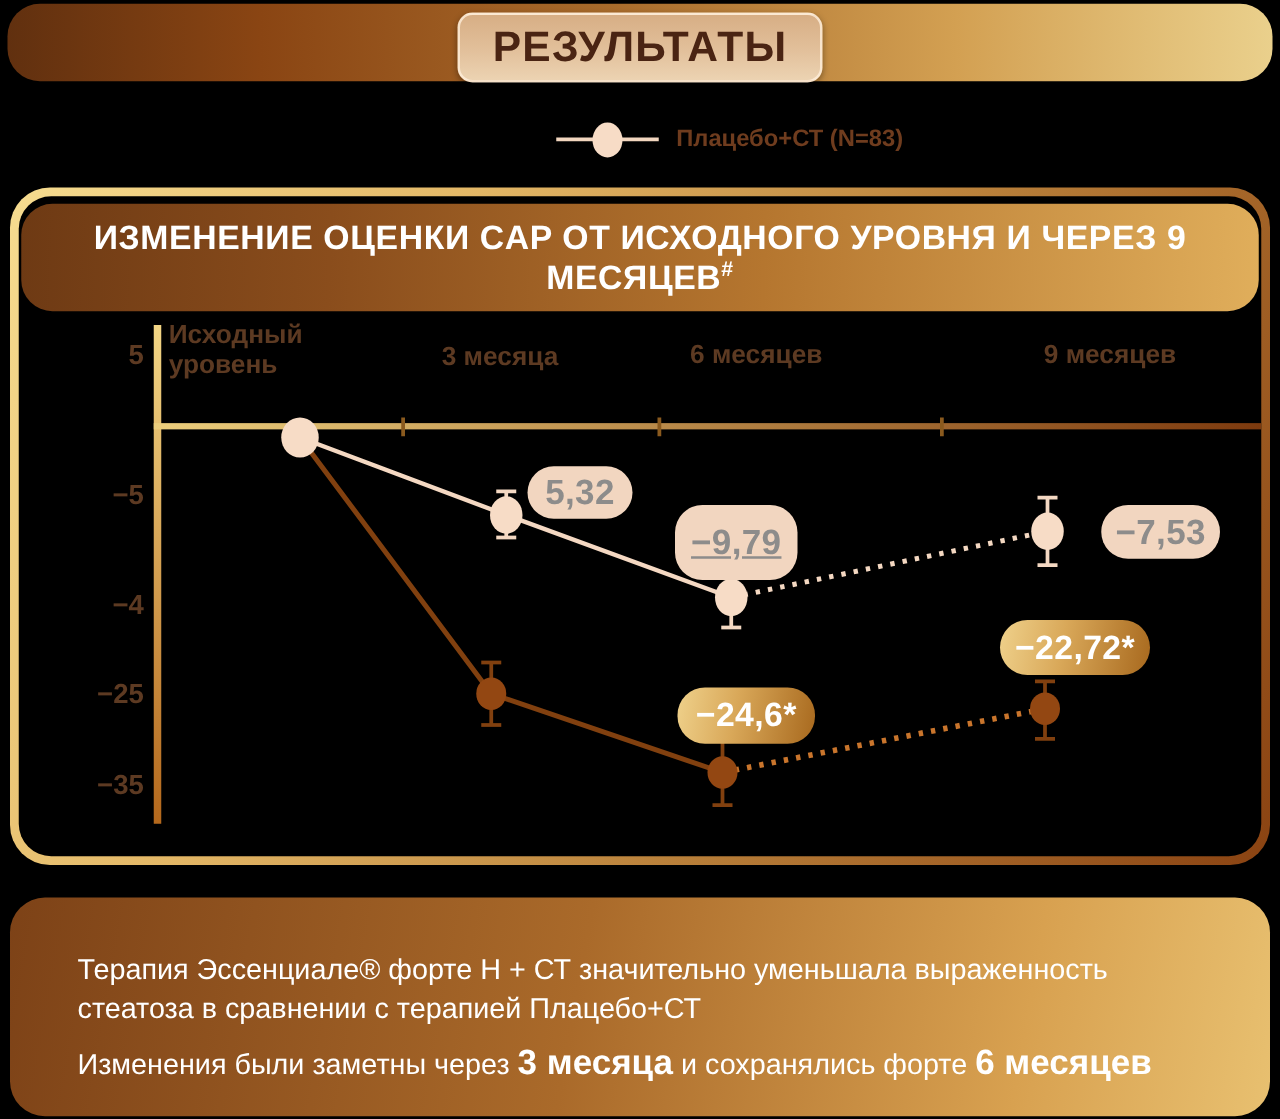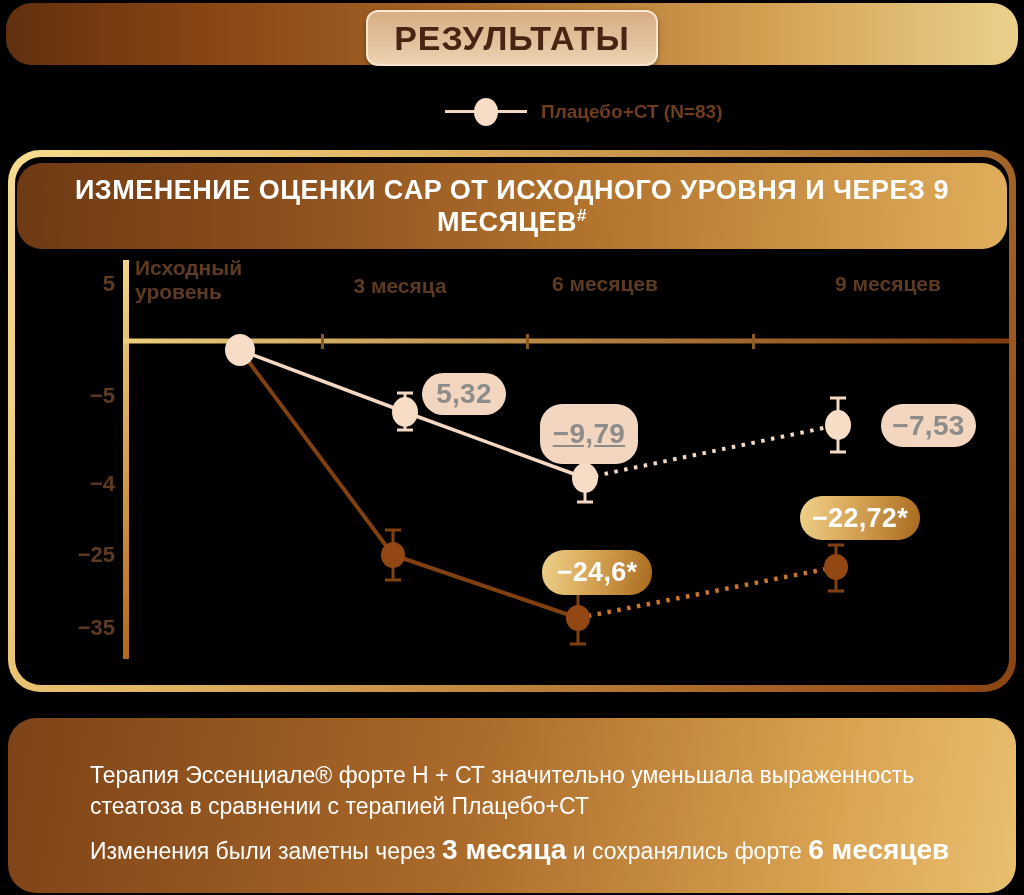--- a/index.html
+++ b/index.html
@@ -40,21 +40,21 @@
   .ylab{position:absolute;width:72px;text-align:right;font-size:22px;font-weight:bold;color:#5d3a22;}
 
   .pill{position:absolute;display:flex;align-items:center;justify-content:center;border-radius:22px;
         font-weight:bold;letter-spacing:.3px;}
   .pill.pink{background:#f2d6c0;color:#8d8c8b;font-size:28px;}
   .pill.gold{background:linear-gradient(100deg,#efd18b 0%,#d9a859 42%,#a8691e 100%);color:#fff;font-size:27px;}
 
   
   .footer{position:absolute;left:8px;top:718px;width:1008px;height:175px;border-radius:28px;
           background:linear-gradient(100deg,#7d4217 0%,#aa6a2a 45%,#d8a150 80%,#e8c070 100%);
-          box-sizing:border-box;padding:42px 60px 0 82px;color:#fff;}
+          box-sizing:border-box;padding:42px 60px 0 54px;color:#fff;}
   .footer p{margin:0;font-size:23px;line-height:1.35;font-weight:500;}
   .footer p.second{margin-top:9px;}
   .footer b{font-size:28px;font-weight:bold;}
 </style>
 </head>
 <body>
 
 <div class="stage">
 
   <div class="banner">

